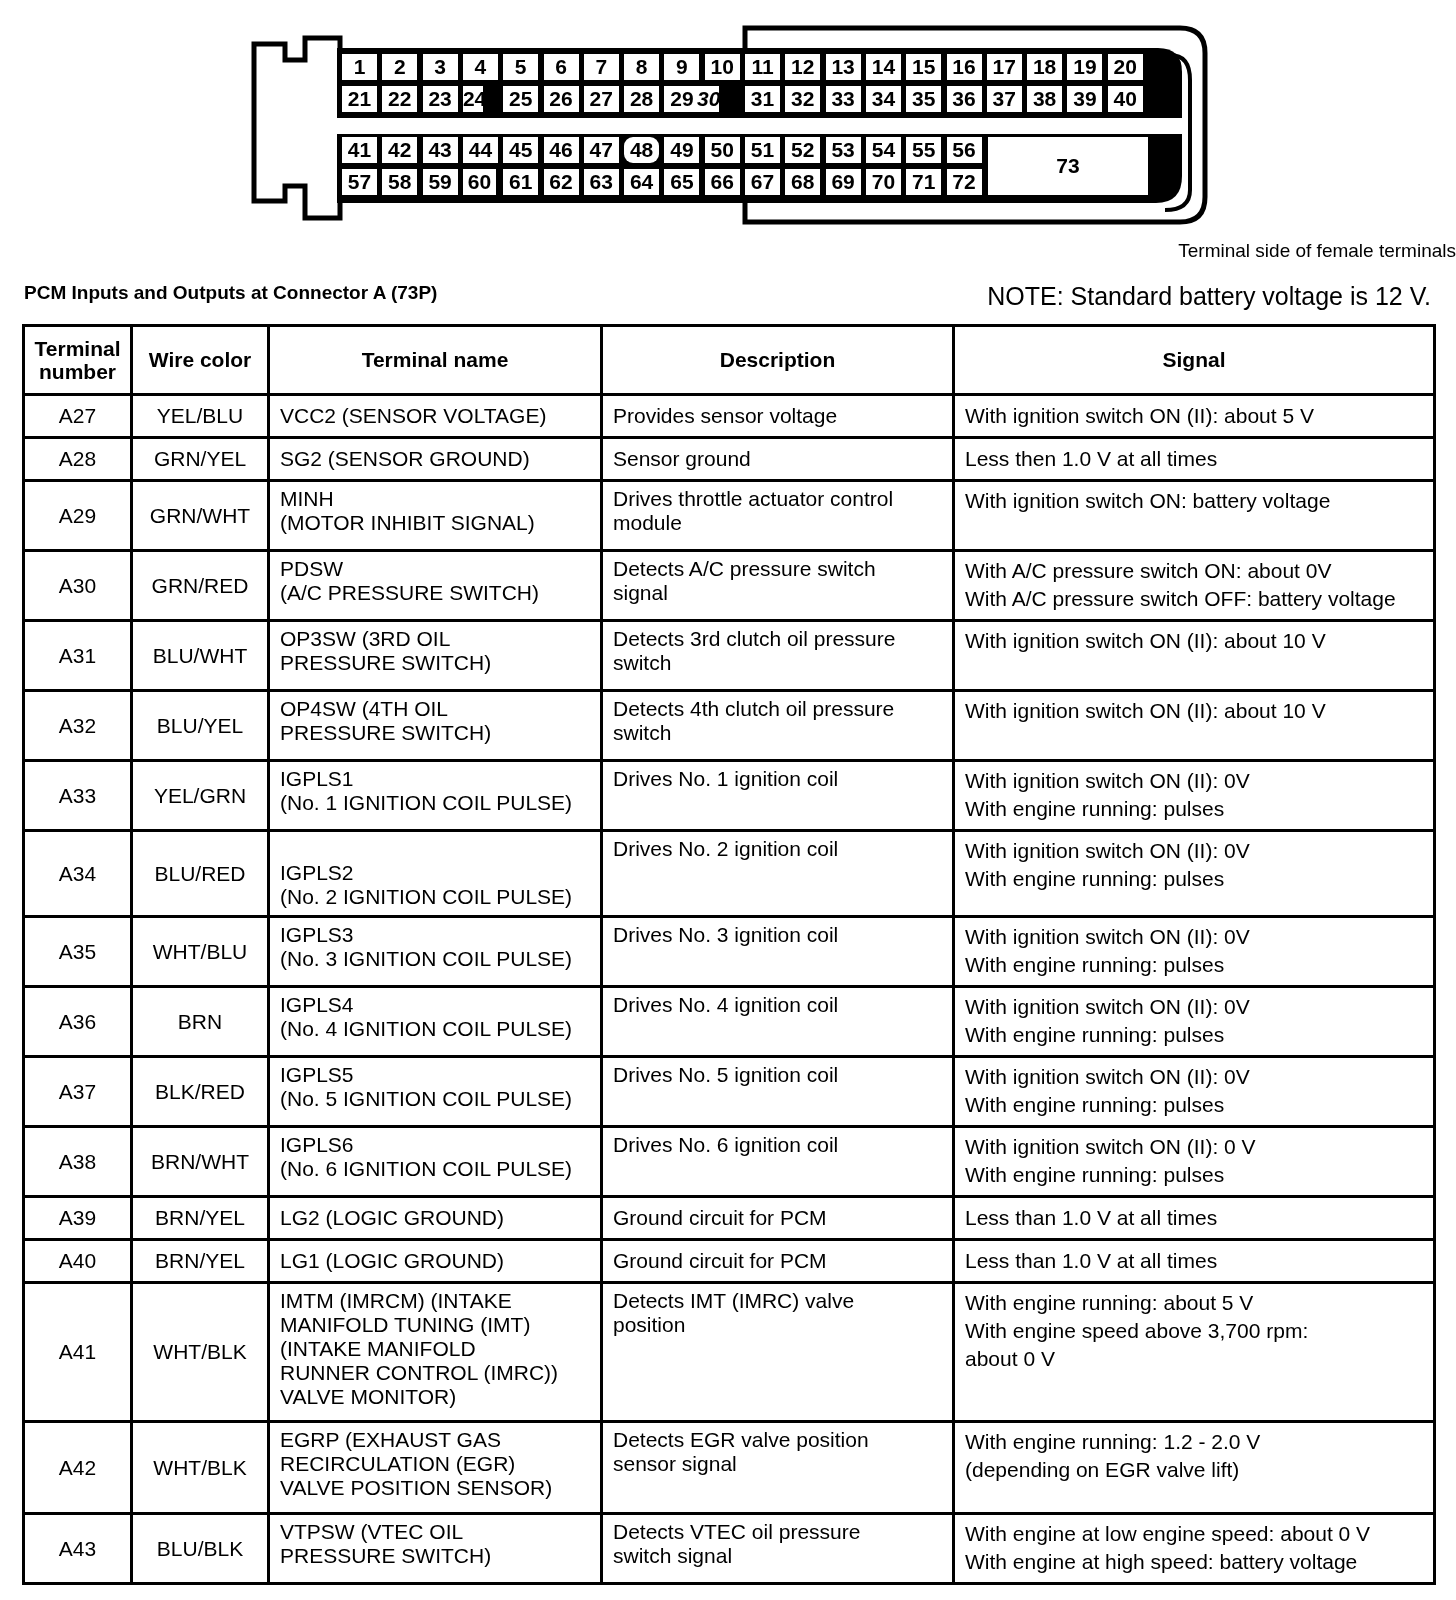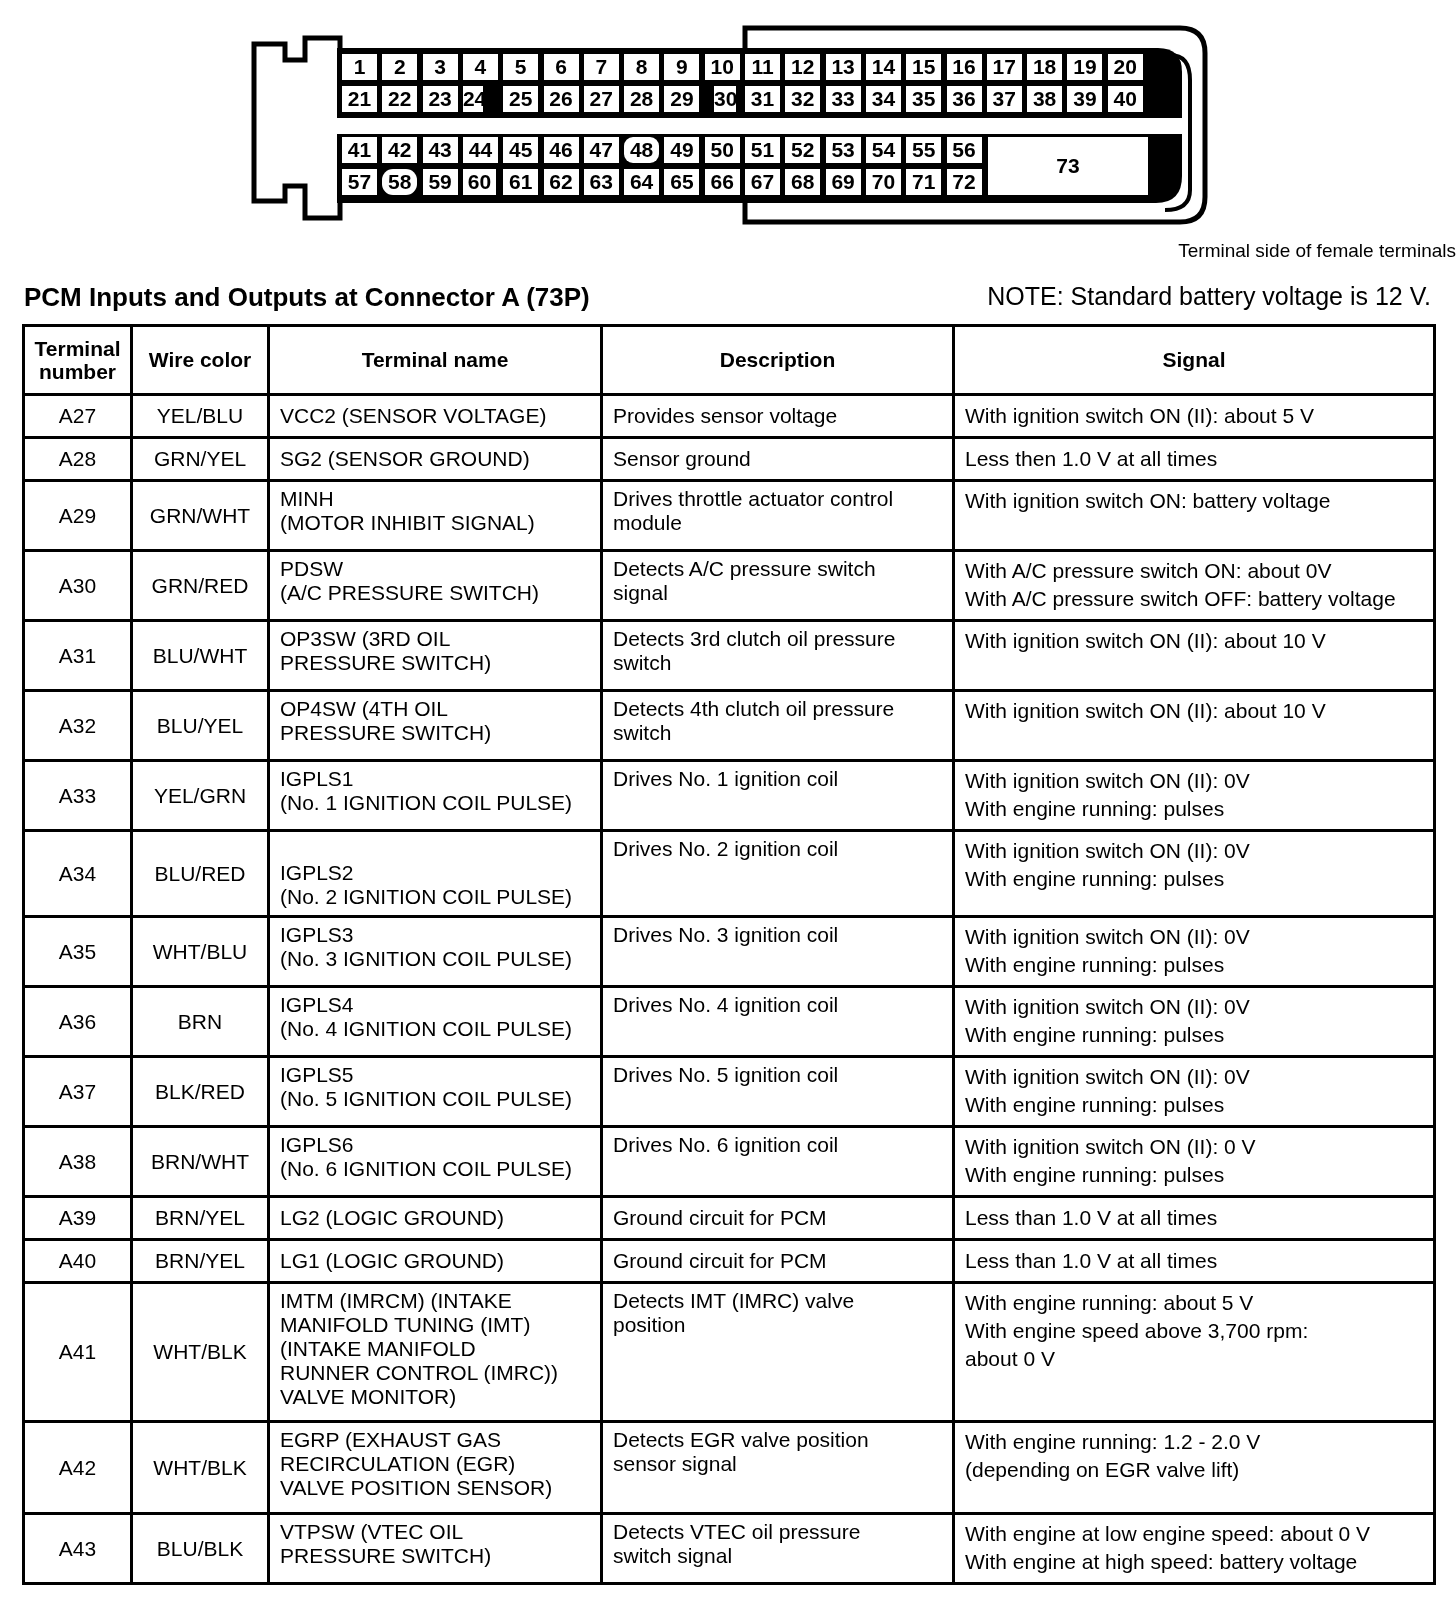--- a/index.html
+++ b/index.html
@@ -6,21 +6,21 @@
   body { width: 1456px; height: 1600px; position: relative; font-family: "Liberation Sans", sans-serif; color: #000; overflow: hidden; }
 
   
   #connector { position: absolute; left: 0; top: 0; width: 1456px; height: 230px; }
   .conn-svg { position: absolute; left: 0; top: 0; }
   .pin { position: absolute; height: 26px; background: #fff; font-weight: bold; font-size: 21px; line-height: 26px; text-align: center; font-family: "Liberation Sans", sans-serif; }
   .pin.big { font-size: 21px; }
 
   .caption { position: absolute; top: 240px; left: 0; width: 1456px; text-align: right; font-size: 19px; }
 
-  .title { position: absolute; left: 24px; top: 282px; font-size: 26px; font-weight: bold; }
+  .title { position: absolute; left: 24px; top: 282px; font-size: 19px; font-weight: bold; }
   .note { position: absolute; right: 25px; top: 282px; font-size: 25px; }
 
   table.io { position: absolute; left: 22px; top: 324px; width: 1411px; border-collapse: collapse; border: 3px solid #000; table-layout: fixed; }
   table.io th, table.io td { border: 3px solid #000; font-size: 21px; line-height: 24px; vertical-align: middle; }
   table.io th { font-weight: bold; text-align: center; padding: 4px 6px; height: 58px; }
   table.io td { padding: 6px 10px; }
   table.io td.c { text-align: center; }
   table.io td.t { vertical-align: top; padding-top: 5px; }
   .sig-line { display: block; line-height: 28px; }
 </style>
@@ -64,21 +64,21 @@
       <div class="pin" style="left: 1107.7px; top: 54px; width: 35px;">20</div>
       <div class="pin" style="left: 342px; top: 86px; width: 35px;">21</div>
       <div class="pin" style="left: 382.3px; top: 86px; width: 35px;">22</div>
       <div class="pin" style="left: 422.6px; top: 86px; width: 35px;">23</div>
       <div class="pin" style="left: 462.9px; top: 86px; width: 20px;">24</div>
       <div class="pin" style="left: 503.2px; top: 86px; width: 35px;">25</div>
       <div class="pin" style="left: 543.5px; top: 86px; width: 35px;">26</div>
       <div class="pin" style="left: 583.8px; top: 86px; width: 35px;">27</div>
       <div class="pin" style="left: 624.1px; top: 86px; width: 35px;">28</div>
       <div class="pin" style="left: 664.4px; top: 86px; width: 35px;">29</div>
-      <div class="pin" style="left: 714px; top: 86px; width: 22px;">30</div>
+      <div class="pin" style="left: 697px; top: 86px; width: 22px; font-style: italic;">30</div>
       <div class="pin" style="left: 745px; top: 86px; width: 35px;">31</div>
       <div class="pin" style="left: 785.3px; top: 86px; width: 35px;">32</div>
       <div class="pin" style="left: 825.6px; top: 86px; width: 35px;">33</div>
       <div class="pin" style="left: 865.9px; top: 86px; width: 35px;">34</div>
       <div class="pin" style="left: 906.2px; top: 86px; width: 35px;">35</div>
       <div class="pin" style="left: 946.5px; top: 86px; width: 35px;">36</div>
       <div class="pin" style="left: 986.8px; top: 86px; width: 35px;">37</div>
       <div class="pin" style="left: 1027.1px; top: 86px; width: 35px;">38</div>
       <div class="pin" style="left: 1067.4px; top: 86px; width: 35px;">39</div>
       <div class="pin" style="left: 1107.7px; top: 86px; width: 35px;">40</div>
@@ -92,21 +92,21 @@
       <div class="pin" style="left: 624.1px; top: 137px; width: 35px; border-radius: 9px;">48</div>
       <div class="pin" style="left: 664.4px; top: 137px; width: 35px;">49</div>
       <div class="pin" style="left: 704.7px; top: 137px; width: 35px;">50</div>
       <div class="pin" style="left: 745px; top: 137px; width: 35px;">51</div>
       <div class="pin" style="left: 785.3px; top: 137px; width: 35px;">52</div>
       <div class="pin" style="left: 825.6px; top: 137px; width: 35px;">53</div>
       <div class="pin" style="left: 865.9px; top: 137px; width: 35px;">54</div>
       <div class="pin" style="left: 906.2px; top: 137px; width: 35px;">55</div>
       <div class="pin" style="left: 946.5px; top: 137px; width: 35px;">56</div>
       <div class="pin" style="left: 342px; top: 169px; width: 35px;">57</div>
-      <div class="pin" style="left: 382.3px; top: 169px; width: 35px; border-radius: 11px;">58</div>
+      <div class="pin" style="left: 382.3px; top: 169px; width: 35px;">58</div>
       <div class="pin" style="left: 422.6px; top: 169px; width: 35px;">59</div>
       <div class="pin" style="left: 462.9px; top: 169px; width: 33px;">60</div>
       <div class="pin" style="left: 503.2px; top: 169px; width: 35px;">61</div>
       <div class="pin" style="left: 543.5px; top: 169px; width: 35px;">62</div>
       <div class="pin" style="left: 583.8px; top: 169px; width: 35px;">63</div>
       <div class="pin" style="left: 624.1px; top: 169px; width: 35px;">64</div>
       <div class="pin" style="left: 664.4px; top: 169px; width: 35px;">65</div>
       <div class="pin" style="left: 704.7px; top: 169px; width: 35px;">66</div>
       <div class="pin" style="left: 745px; top: 169px; width: 35px;">67</div>
       <div class="pin" style="left: 785.3px; top: 169px; width: 35px;">68</div>

